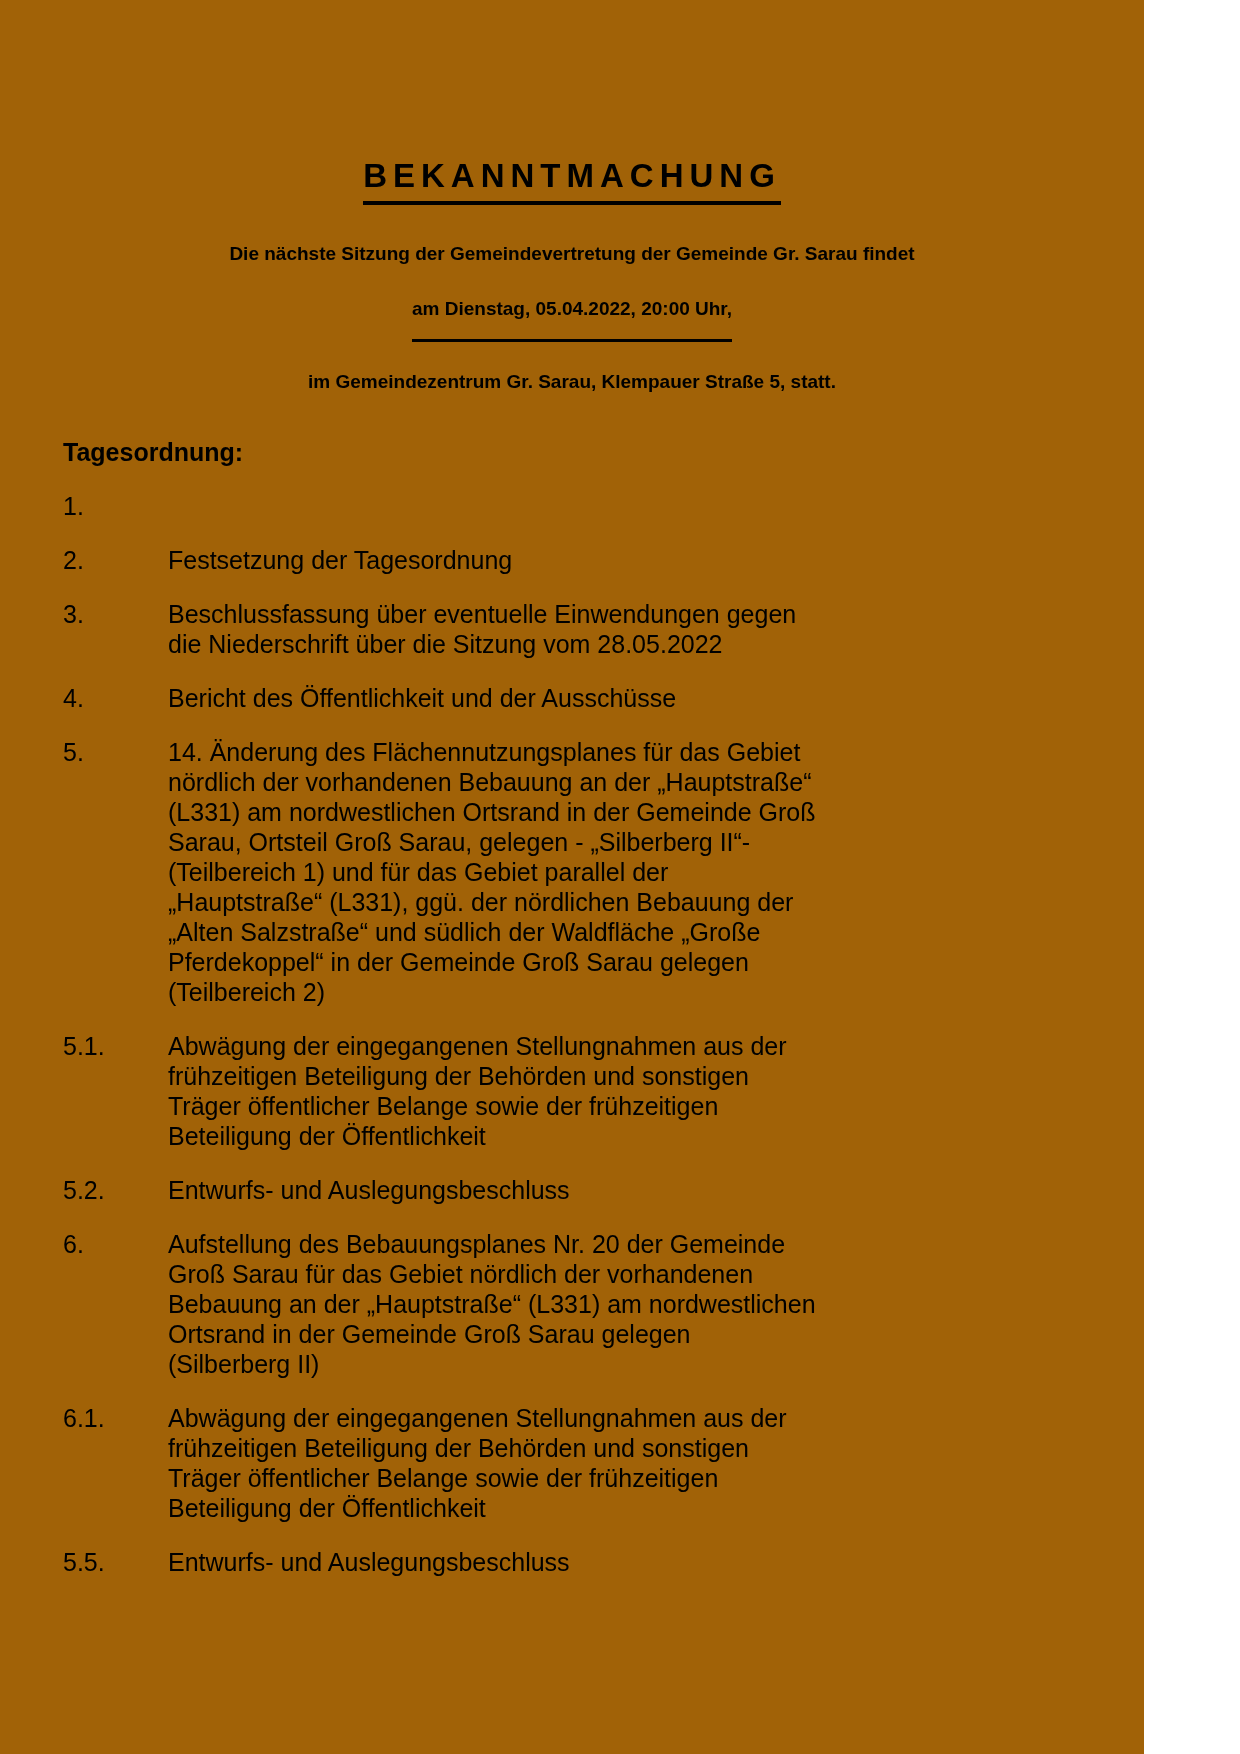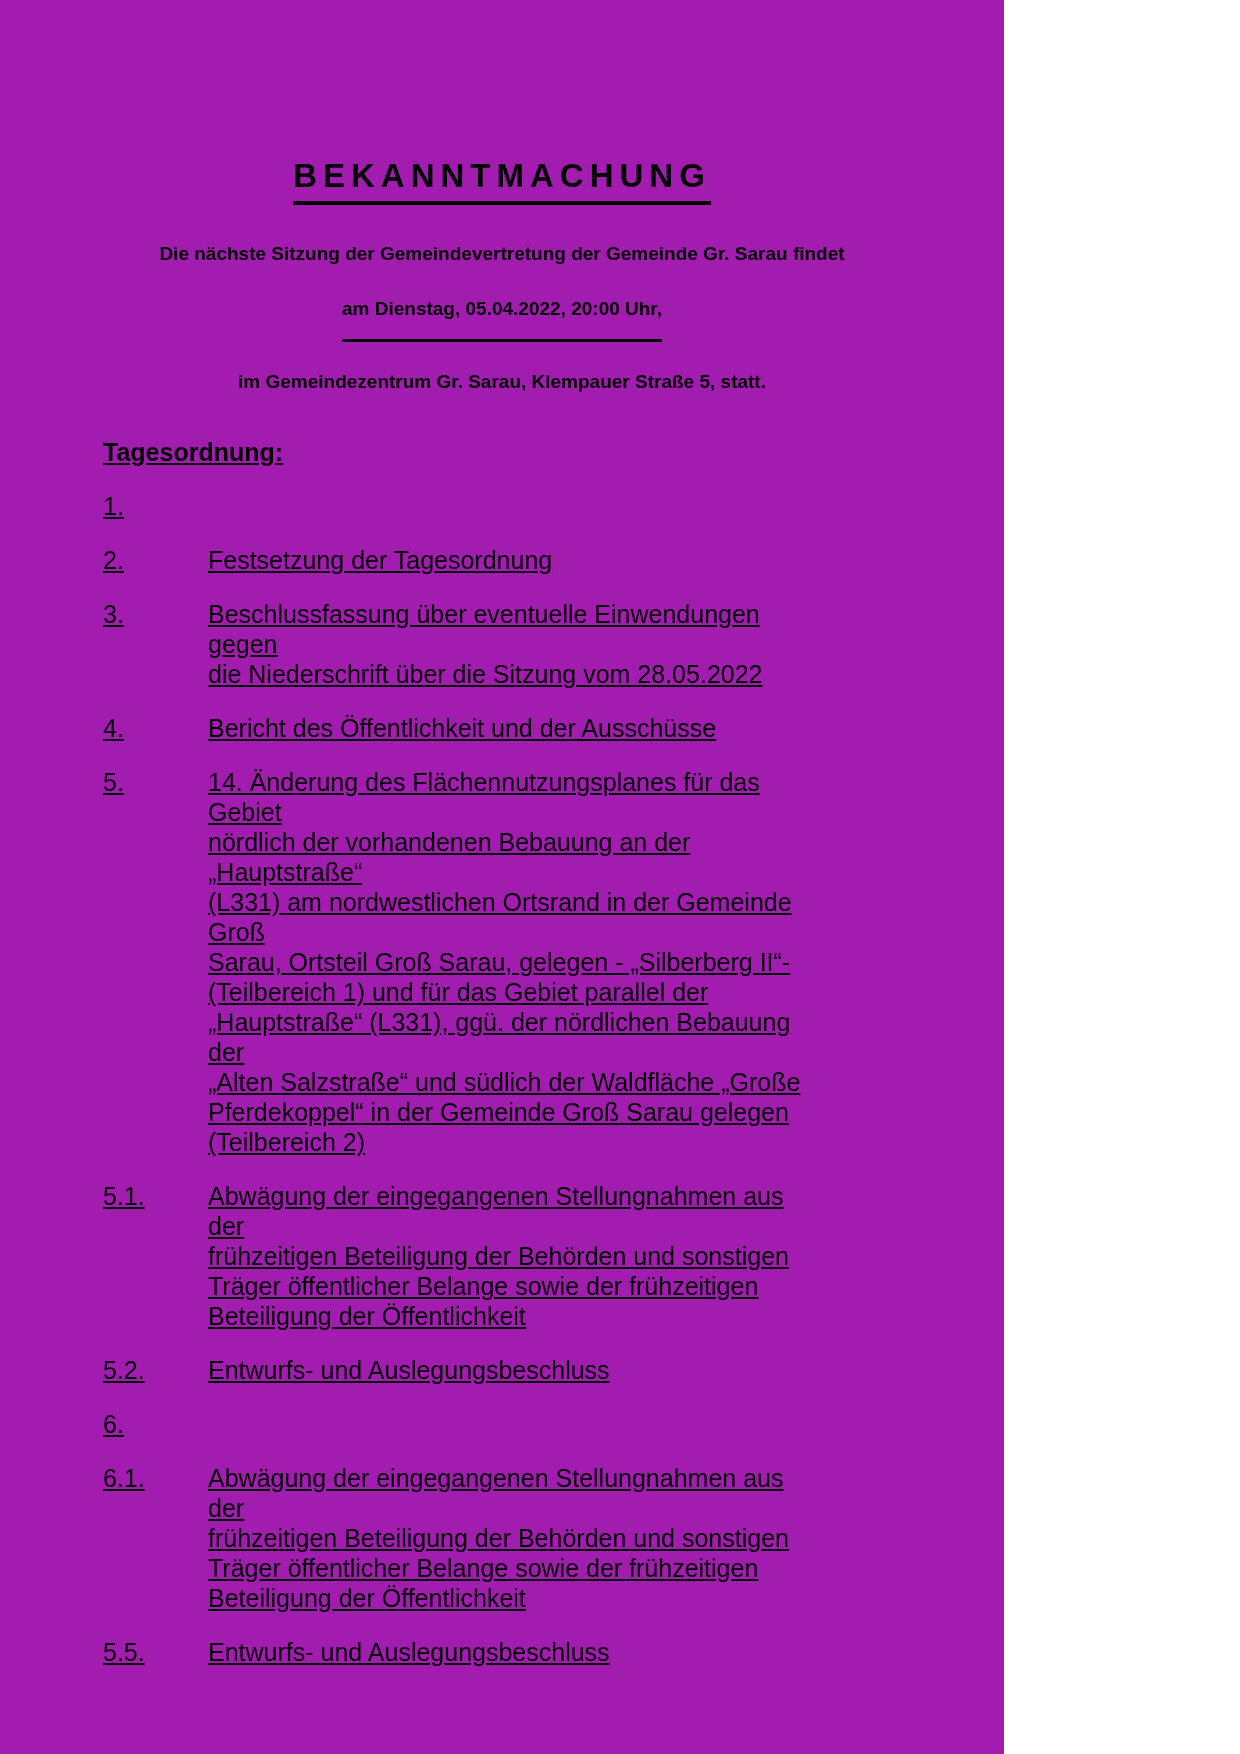--- a/index.html
+++ b/index.html
@@ -9,23 +9,23 @@
   }
   body {
     width: 1240px;
     height: 1754px;
     color: #000000;
     font-family: "Liberation Sans", sans-serif;
     position: relative;
     overflow: hidden;
   }
   .page {
-    width: 1004px;
+    width: 1144px;
     height: 1754px;
-    background: #a21caf;
+    background: #a16207;
     box-sizing: border-box;
     padding-top: 158px;
   }
   .header {
     text-align: center;
     padding: 0 120px;
   }
   h1.title {
     margin: 0;
     font-size: 33px;
@@ -46,23 +46,22 @@
   }
   p.intro-line.first {
     margin-top: 34px;
   }
   p.intro-line .u {
     display: inline-block;
     padding-bottom: 15px;
     border-bottom: 3px solid #000000;
   }
   .agenda {
-    padding-left: 103px;
+    padding-left: 63px;
     padding-right: 200px;
-    text-decoration: underline;
   }
   h2.agenda-heading {
     margin: 40px 0 0 0;
     font-size: 25px;
     line-height: 30px;
     font-weight: bold;
   }
   .agenda-list {
     margin: 24px 0 0 0;
     padding: 0;
@@ -151,20 +150,25 @@
 Beteiligung der Öffentlichkeit</span>
   </li>
 
   <li class="agenda-item">
     <span class="item-number">5.2.</span>
     <span class="item-text">Entwurfs- und Auslegungsbeschluss</span>
   </li>
 
   <li class="agenda-item">
     <span class="item-number">6.</span>
+    <span class="item-text">Aufstellung des Bebauungsplanes Nr. 20 der Gemeinde
+Groß Sarau für das Gebiet nördlich der vorhandenen
+Bebauung an der „Hauptstraße“ (L331) am nordwestlichen
+Ortsrand in der Gemeinde Groß Sarau gelegen
+(Silberberg II)</span>
   </li>
 
   <li class="agenda-item">
     <span class="item-number">6.1.</span>
     <span class="item-text">Abwägung der eingegangenen Stellungnahmen aus der
 frühzeitigen Beteiligung der Behörden und sonstigen
 Träger öffentlicher Belange sowie der frühzeitigen
 Beteiligung der Öffentlichkeit</span>
   </li>
 

